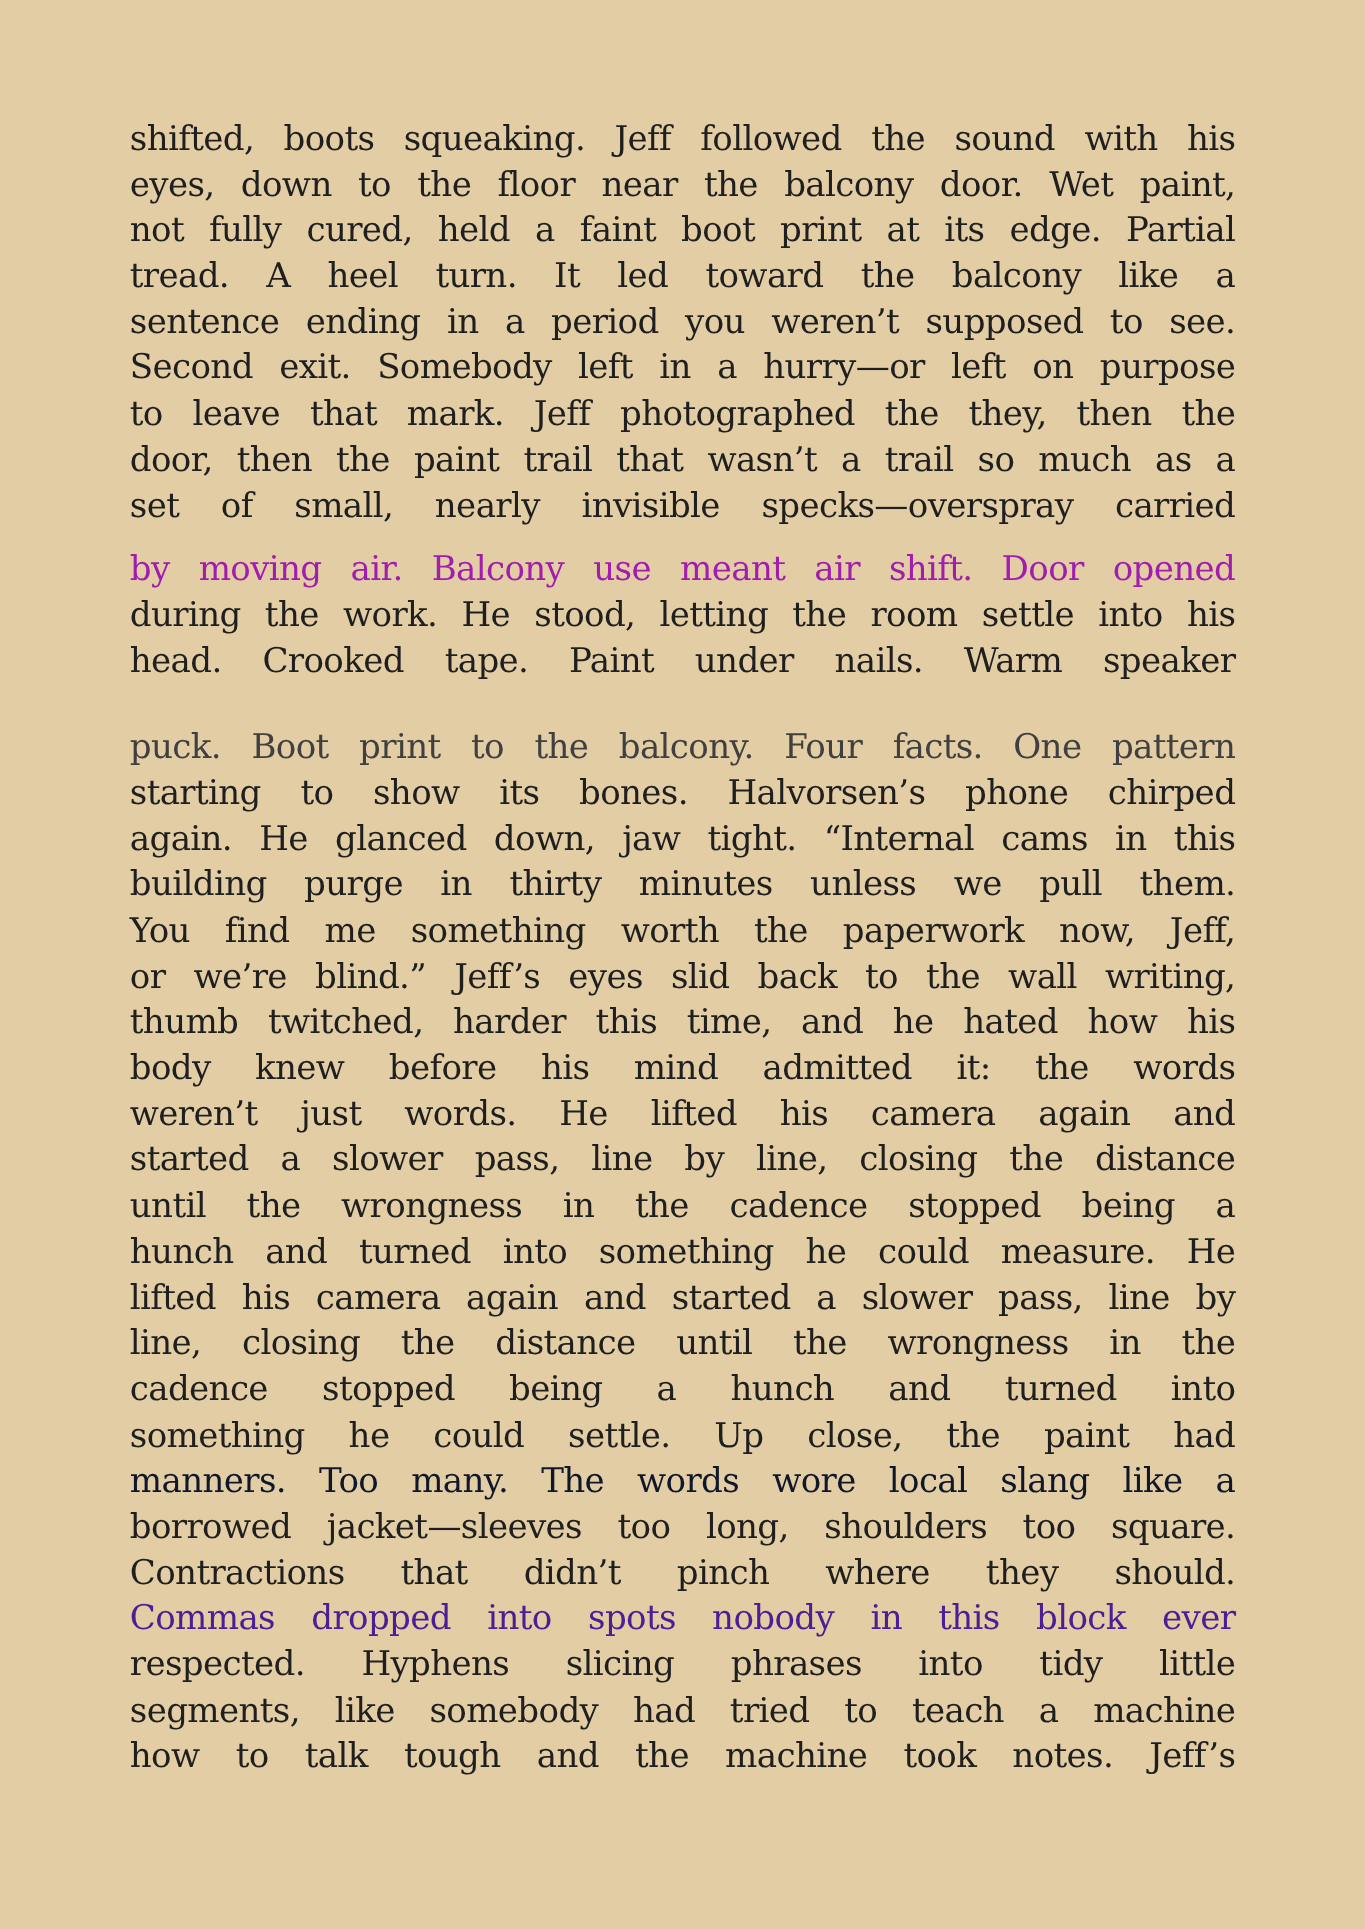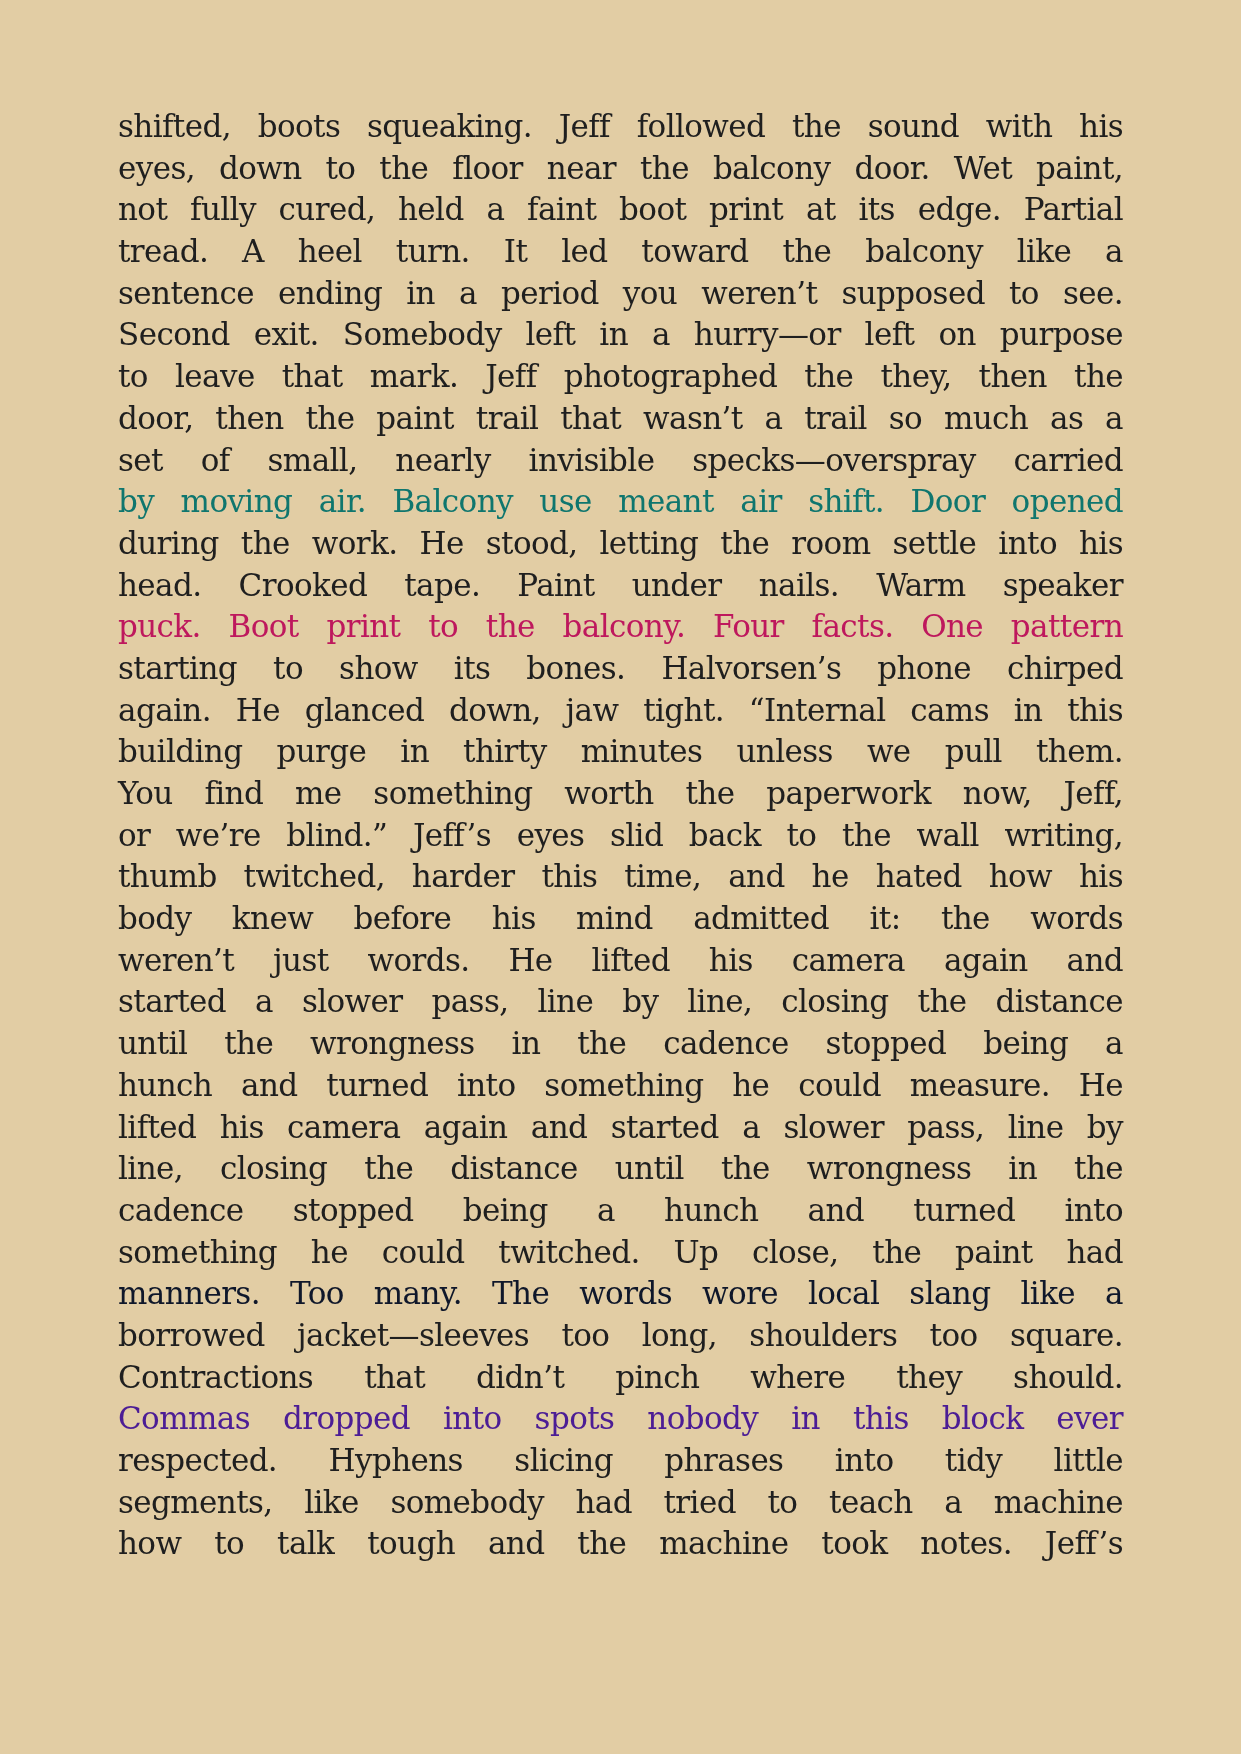--- a/index.html
+++ b/index.html
@@ -40,39 +40,39 @@
 <div class="page">
   <div class="line" style="color: rgb(31, 31, 31); letter-spacing: -0.6px;">shifted, boots squeaking. Jeff followed the sound with his</div>
   <div class="line" style="color: rgb(31, 31, 31); letter-spacing: -0.6px;">eyes, down to the floor near the balcony door. Wet paint,</div>
   <div class="line" style="color: rgb(31, 31, 31); letter-spacing: -0.6px;">not fully cured, held a faint boot print at its edge. Partial</div>
   <div class="line" style="color: rgb(31, 31, 31); letter-spacing: -0.6px;">tread. A heel turn. It led toward the balcony like a</div>
   <div class="line" style="color: rgb(31, 31, 31); letter-spacing: -0.6px;">sentence ending in a period you weren’t supposed to see.</div>
   <div class="line" style="color: rgb(31, 31, 31); letter-spacing: -0.6px;">Second exit. Somebody left in a hurry—or left on purpose</div>
   <div class="line" style="color: rgb(31, 31, 31); letter-spacing: -0.6px;">to leave that mark. Jeff photographed the they, then the</div>
   <div class="line" style="color: rgb(31, 31, 31); letter-spacing: -0.6px;">door, then the paint trail that wasn’t a trail so much as a</div>
   <div class="line" style="color: rgb(31, 31, 31); letter-spacing: -0.6px;">set of small, nearly invisible specks—overspray carried</div>
-  <div class="line" style="color: #0f766e; letter-spacing: -0.6px;">by moving air. Balcony use meant air shift. Door opened</div>
+  <div class="line" style="color: #a21caf; letter-spacing: -0.6px; margin-top: 16px;">by moving air. Balcony use meant air shift. Door opened</div>
   <div class="line" style="color: rgb(31, 31, 31); letter-spacing: -0.6px;">during the work. He stood, letting the room settle into his</div>
   <div class="line" style="color: rgb(31, 31, 31); letter-spacing: -0.6px;">head. Crooked tape. Paint under nails. Warm speaker</div>
-  <div class="line" style="color: #be185d; letter-spacing: -0.6px;">puck. Boot print to the balcony. Four facts. One pattern</div>
+  <div class="line" style="color: #404040; letter-spacing: -0.6px; margin-top: 37px;">puck. Boot print to the balcony. Four facts. One pattern</div>
   <div class="line" style="color: rgb(31, 31, 31); letter-spacing: -0.6px;">starting to show its bones. Halvorsen’s phone chirped</div>
   <div class="line" style="color: rgb(31, 31, 31); letter-spacing: -0.6px;">again. He glanced down, jaw tight. “Internal cams in this</div>
   <div class="line" style="color: rgb(31, 31, 31); letter-spacing: -0.6px;">building purge in thirty minutes unless we pull them.</div>
   <div class="line" style="color: rgb(31, 31, 31); letter-spacing: -0.6px;">You find me something worth the paperwork now, Jeff,</div>
   <div class="line" style="color: rgb(31, 31, 31); letter-spacing: -0.6px;">or we’re blind.” Jeff’s eyes slid back to the wall writing,</div>
   <div class="line" style="color: rgb(31, 31, 31); letter-spacing: -0.6px;">thumb twitched, harder this time, and he hated how his</div>
   <div class="line" style="color: rgb(31, 31, 31); letter-spacing: -0.6px;">body knew before his mind admitted it: the words</div>
   <div class="line" style="color: rgb(31, 31, 31); letter-spacing: -0.6px;">weren’t just words. He lifted his camera again and</div>
   <div class="line" style="color: rgb(31, 31, 31); letter-spacing: -0.6px;">started a slower pass, line by line, closing the distance</div>
   <div class="line" style="color: rgb(31, 31, 31); letter-spacing: -0.6px;">until the wrongness in the cadence stopped being a</div>
   <div class="line" style="color: rgb(31, 31, 31); letter-spacing: -0.6px;">hunch and turned into something he could measure. He</div>
   <div class="line" style="color: rgb(31, 31, 31); letter-spacing: -0.6px;">lifted his camera again and started a slower pass, line by</div>
   <div class="line" style="color: rgb(31, 31, 31); letter-spacing: -0.6px;">line, closing the distance until the wrongness in the</div>
   <div class="line" style="color: rgb(31, 31, 31); letter-spacing: -0.6px;">cadence stopped being a hunch and turned into</div>
-  <div class="line" style="color: rgb(31, 31, 31); letter-spacing: -0.6px;">something he could twitched. Up close, the paint had</div>
+  <div class="line" style="color: rgb(31, 31, 31); letter-spacing: -0.6px;">something he could settle. Up close, the paint had</div>
   <div class="line" style="color: #0f172a; letter-spacing: -0.6px;">manners. Too many. The words wore local slang like a</div>
   <div class="line" style="color: rgb(31, 31, 31); letter-spacing: -0.6px;">borrowed jacket—sleeves too long, shoulders too square.</div>
   <div class="line" style="color: rgb(31, 31, 31); letter-spacing: -0.6px;">Contractions that didn’t pinch where they should.</div>
   <div class="line" style="color: #4c1d95; letter-spacing: -0.6px;">Commas dropped into spots nobody in this block ever</div>
   <div class="line" style="color: rgb(31, 31, 31); letter-spacing: -0.6px;">respected. Hyphens slicing phrases into tidy little</div>
   <div class="line" style="color: rgb(31, 31, 31); letter-spacing: -0.6px;">segments, like somebody had tried to teach a machine</div>
   <div class="line" style="color: rgb(31, 31, 31); letter-spacing: -0.6px;">how to talk tough and the machine took notes. Jeff’s</div>
 </div>
 
 </body></html>

